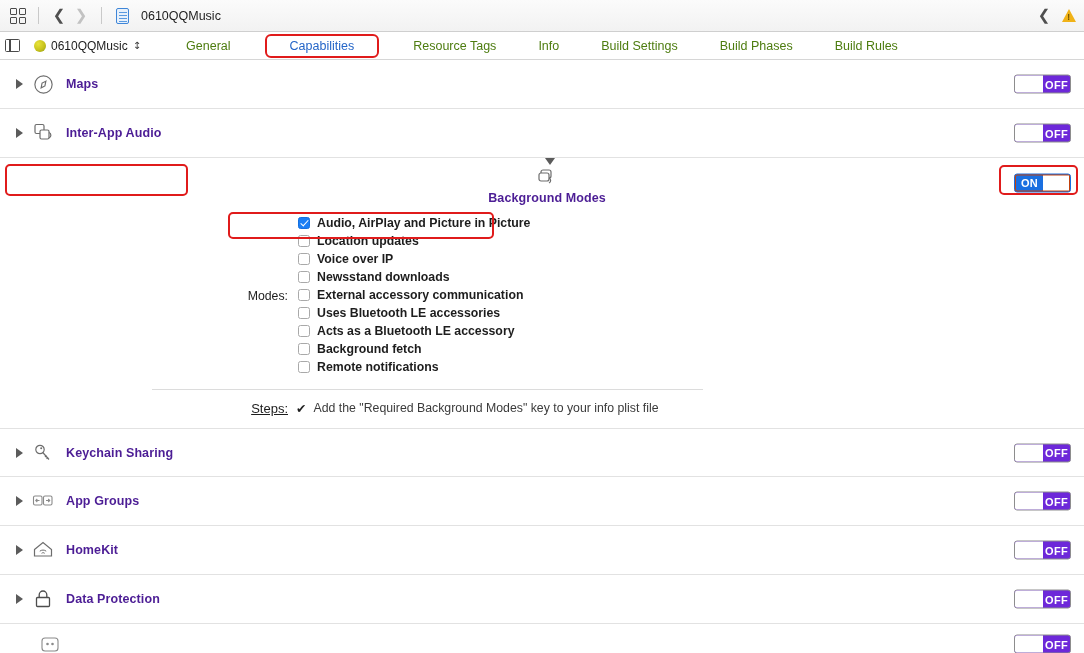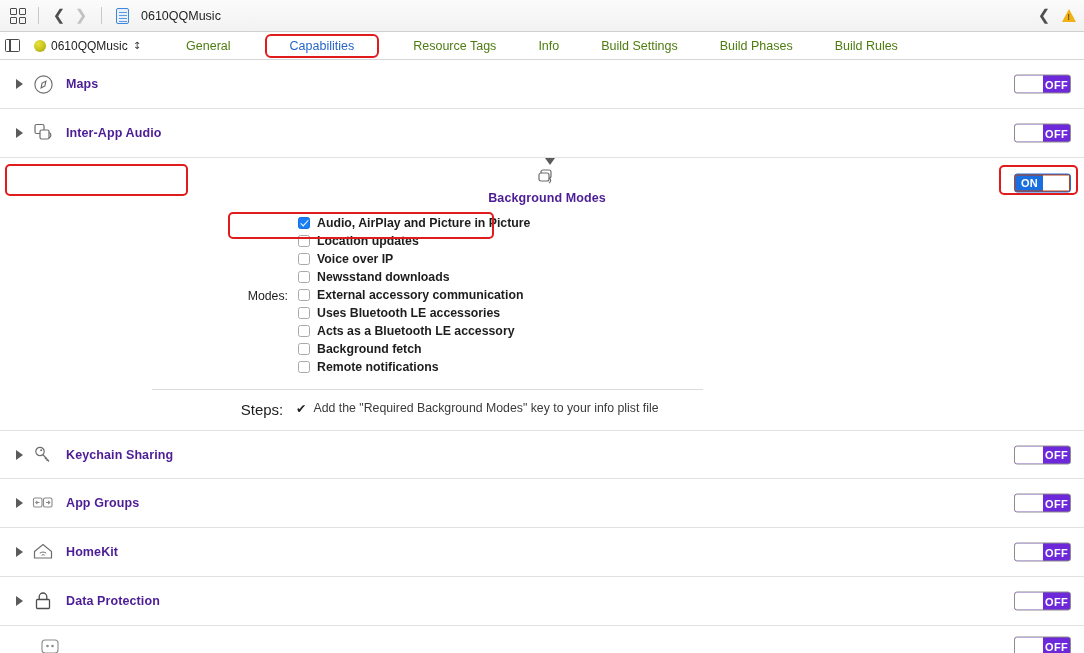--- a/index.html
+++ b/index.html
@@ -156,21 +156,21 @@
   }
   .cb.checked::after {
     content: ""; width: 3px; height: 6.5px;
     border: solid #fff; border-width: 0 1.8px 1.8px 0;
     transform: rotate(42deg) translate(0, -1px);
   }
   .mode-text { font-size: 12.3px; color: #1d1d1d; margin-left: 7px; white-space: nowrap; }
 
   .inner-div { height: 1px; background: #dcdcdc; margin: 13px 0 0 152px; width: 551px; }
   .steps-block { display: flex; padding-left: 236px; padding-top: 11px; padding-bottom: 12px; }
-  .steps-label { font-size: 15px; color: #1d1d1d; width: 52px; text-align: center; }
+  .steps-label { font-size: 13px; color: #1d1d1d; width: 52px; text-align: right; text-decoration: underline; }
   .steps-check { font-size: 12.5px; color: #1d1d1d; margin-left: 8px; font-family: "DejaVu Sans", sans-serif; }
   .steps-text { font-size: 12.3px; color: #3b3b3b; margin-left: 7px; }
 
   
   .partial-row { height: 33px; position: relative; overflow: hidden; }
 </style>
 </head>
 <body>
 
 <div class="toolbar">

